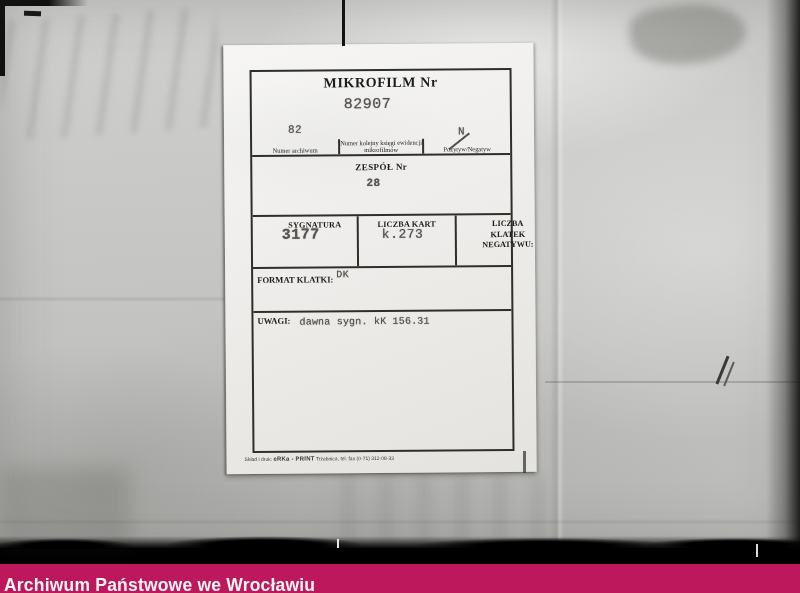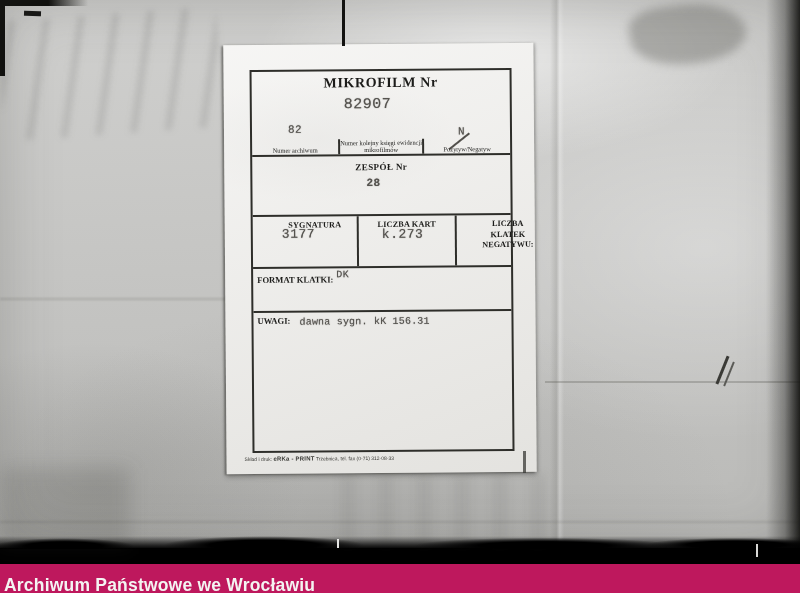--- a/index.html
+++ b/index.html
@@ -88,21 +88,21 @@
 
   .zespol-label { position:absolute; top:6px; width:100%; text-align:center; font-size:9px; letter-spacing:.4px; }
   .zespol-value { position:absolute; top:21px; left:114px; font-size:11px;font-weight:bold; }
 
   .dcell { position:relative; }
   .dcell-1 { width:86px; border-right:2px solid #2e2e2a;margin-left:20px; }
   .dcell-2 { width:98px; border-right:2px solid #2e2e2a; }
   .dcell-3 { flex:1; }
   .dcell-label { position:absolute; top:4px; width:100%; text-align:center; font-size:8.2px; letter-spacing:.2px; }
   .dcell-label-wrap { position:absolute; top:4px; left:50%; transform:translateX(-50%); width:66px; text-align:center; font-size:8.2px; line-height:1.3;margin-left:24px; }
-  .val-sygnatura { position:absolute; left:9px;  top:10px; font-size:13px; }
+  .val-sygnatura { position:absolute; left:9px;  top:10px; font-size:15px;font-weight:bold; }
   .val-kart      { position:absolute; left:23px; top:11px; font-size:13px; }
 
   .format-label { position:absolute; left:4px; top:6px;  font-size:8.6px; }
   .format-value { position:absolute; left:83px; top:1px; font-size:10px; }
 
   .uwagi-label { position:absolute; left:4px; top:3px; font-size:8.6px; }
   .uwagi-value { position:absolute; left:46px; top:4px; font-size:10px; letter-spacing:.2px; }
 
   .print-credit { position:absolute; left:18px; top:411px; width:220px;
     font-family:"Liberation Sans","DejaVu Sans",sans-serif; font-size:5px; color:#3a3a36; white-space:nowrap; }

